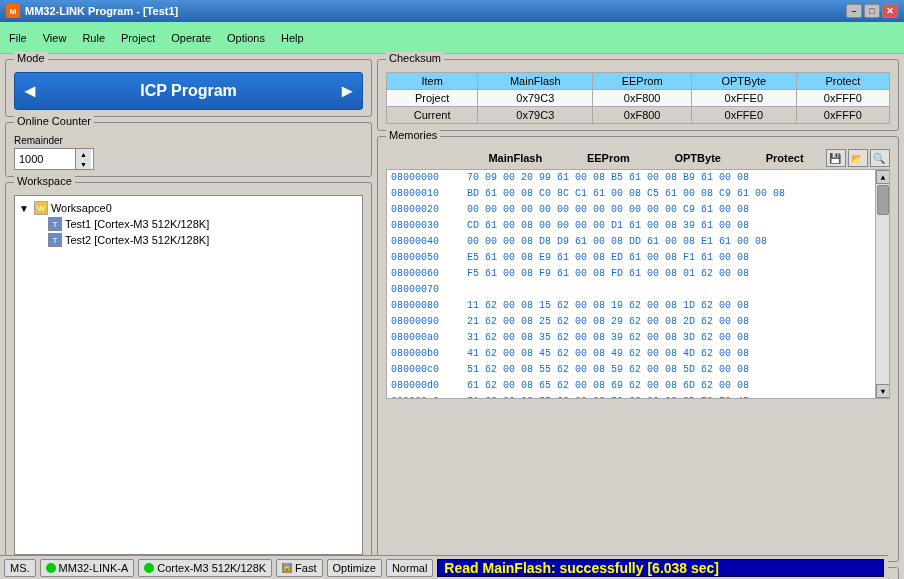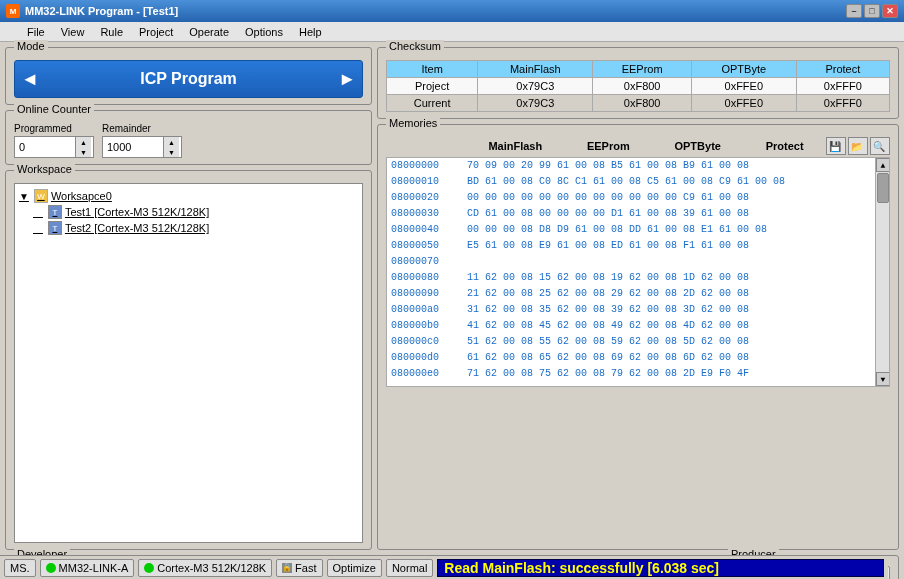--- a/index.html
+++ b/index.html
@@ -40,25 +40,25 @@
       border: 1px solid #888;
       border-radius: 2px;
       display: flex; align-items: center; justify-content: center;
       font-size: 9px; cursor: pointer;
       color: #333;
     }
     .title-btn.close { background: #e05050; color: white; }
 
     
     .menu-bar {
-      background: #e5e5e5;
+      background: #86efac;
       border-bottom: 1px solid #aaa;
-      height: 20px;
+      height: 32px;
       display: flex; align-items: center;
-      padding: 0 19px;
+      padding: 0 1px;
     }
     .menu-item {
       padding: 2px 8px;
       cursor: pointer;
       font-size: 11px;
       color: #000;
     }
 
     
     .main-content {
@@ -151,21 +151,21 @@
       flex: 1;
       display: flex; align-items: center; justify-content: center;
       cursor: pointer;
       background: #e0e0e0;
       border: none;
       font-size: 7px;
       line-height: 1;
     }
 
     
-    .workspace-box { flex: 1; padding-top: 12px; text-decoration: underline; }
+    .workspace-box { flex: 1; padding-top: 12px; }
     .tree-view {
       background: white;
       border: 1px solid #888;
       height: 100%;
       padding: 4px;
       min-height: 120px;
     }
     .tree-item {
       display: flex; align-items: center; gap: 3px;
       padding: 1px 0;
@@ -389,30 +389,20 @@
       <button class="icp-button">
         <span class="icp-arrow icp-arrow-left">◄</span>
         <span>ICP Program</span>
         <span class="icp-arrow icp-arrow-right">►</span>
       </button>
     </div>
 
     <div class="group-box counter-box">
       <span class="group-box-title">Online Counter</span>
       <div class="counter-row">
-        <div class="counter-field">
-          <span class="counter-label">Programmed</span>
-          <div class="counter-input-wrap">
-            <input class="counter-input" type="text" value="0" style="">
-            <div class="counter-spinners">
-              <button class="spinner-btn">▲</button>
-              <button class="spinner-btn">▼</button>
-            </div>
-          </div>
-        </div>
         <div class="counter-field">
           <span class="counter-label">Remainder</span>
           <div class="counter-input-wrap">
             <input class="counter-input" type="text" value="1000" style="">
             <div class="counter-spinners">
               <button class="spinner-btn">▲</button>
               <button class="spinner-btn">▼</button>
             </div>
           </div>
         </div>
@@ -514,20 +504,24 @@
             </div>
             <div class="mem-row">
               <span class="mem-addr">08000040</span>
               <span class="mem-bytes">00 00 00 08 D8 D9 61 00 08 DD 61 00 08 E1 61 00 08</span>
             </div>
             <div class="mem-row">
               <span class="mem-addr">08000050</span>
               <span class="mem-bytes">E5 61 00 08 E9 61 00 08 ED 61 00 08 F1 61 00 08</span>
             </div>
             <div class="mem-row">
+              <span class="mem-addr">08000060</span>
+              <span class="mem-bytes">F5 61 00 08 F9 61 00 08 FD 61 00 08 01 62 00 08</span>
+            </div>
+            <div class="mem-row">
               <span class="mem-addr">08000070</span>
             </div>
             <div class="mem-row">
               <span class="mem-addr">08000080</span>
               <span class="mem-bytes">11 62 00 08 15 62 00 08 19 62 00 08 1D 62 00 08</span>
             </div>
             <div class="mem-row">
               <span class="mem-addr">08000090</span>
               <span class="mem-bytes">21 62 00 08 25 62 00 08 29 62 00 08 2D 62 00 08</span>
             </div>

